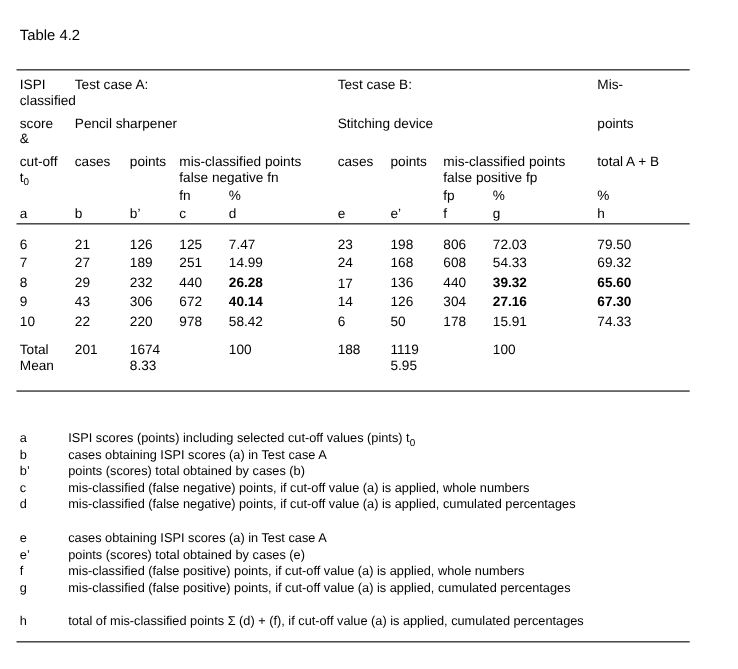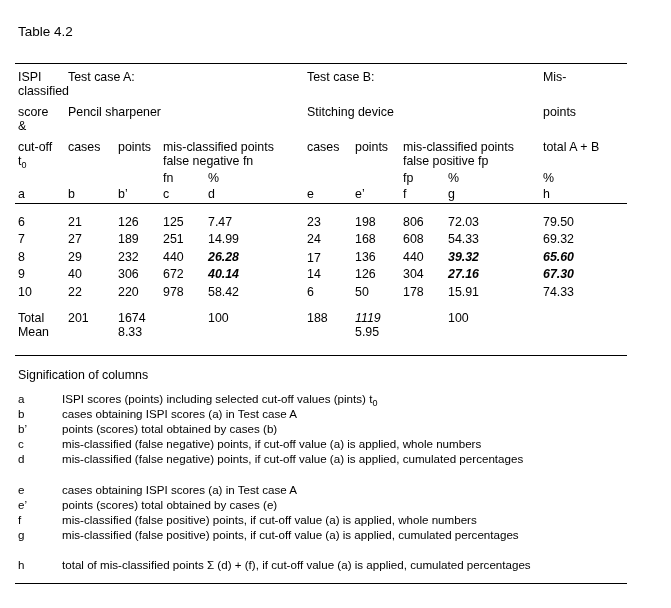--- a/index.html
+++ b/index.html
@@ -46,21 +46,20 @@
   .rule-bottom { top: 355px; height: 1.4px; }
   .rule-foot   { top: 583px; height: 1.4px; }
 
   
   .t {
     font-size: 12.4px;
     line-height: 15px;
   }
   .bi {
     font-weight: bold;
-    font-style: italic;
   }
   .sub {
     font-size: 9px;
     vertical-align: sub;
   }
 
   
   .legend-title {
     left: 18px; top: 368px;
     font-size: 12.4px;
@@ -159,21 +158,21 @@
         <div class="t abs" style="left: 163px; top: 249.8px;">440</div>
         <div class="t abs bi" style="left: 208px; top: 249.8px;">26.28</div>
         <div class="t abs" style="left: 307px; top: 251px;">17</div>
         <div class="t abs" style="left: 355px; top: 249.8px;">136</div>
         <div class="t abs" style="left: 403px; top: 249.8px;">440</div>
         <div class="t abs bi" style="left: 448px; top: 249.8px;">39.32</div>
         <div class="t abs bi" style="left: 543px; top: 249.8px;">65.60</div>
       </div>
       <div>
         <div class="t abs" style="left: 18px; top: 267.2px;">9</div>
-        <div class="t abs" style="left: 68px; top: 267.2px;">40</div>
+        <div class="t abs" style="left: 68px; top: 267.2px;">43</div>
         <div class="t abs" style="left: 118px; top: 267.2px;">306</div>
         <div class="t abs" style="left: 163px; top: 267.2px;">672</div>
         <div class="t abs bi" style="left: 208px; top: 267.2px;">40.14</div>
         <div class="t abs" style="left: 307px; top: 267.2px;">14</div>
         <div class="t abs" style="left: 355px; top: 267.2px;">126</div>
         <div class="t abs" style="left: 403px; top: 267.2px;">304</div>
         <div class="t abs bi" style="left: 448px; top: 267.2px;">27.16</div>
         <div class="t abs bi" style="left: 543px; top: 267.2px;">67.30</div>
       </div>
       <div>
@@ -188,28 +187,27 @@
         <div class="t abs" style="left: 448px; top: 284.6px;">15.91</div>
         <div class="t abs" style="left: 543px; top: 284.6px;">74.33</div>
       </div>
     </div>
 
   <div class="abs t" style="left:18px;  top:311px;">Total</div>
   <div class="abs t" style="left:68px;  top:311px;">201</div>
   <div class="abs t" style="left:118px; top:311px;">1674</div>
   <div class="abs t" style="left:208px; top:311px;">100</div>
   <div class="abs t" style="left:307px; top:311px;">188</div>
-  <div class="abs t" style="left:355px; top:311px;font-style:italic;">1119</div>
+  <div class="abs t" style="left:355px; top:311px;">1119</div>
   <div class="abs t" style="left:448px; top:311px;">100</div>
 
   <div class="abs t" style="left:18px;  top:325px;">Mean</div>
   <div class="abs t" style="left:118px; top:325px;">8.33</div>
   <div class="abs t" style="left:355px; top:325px;">5.95</div>
 
-  <div class="abs legend-title">Signification of columns</div>
   <div id="legend-items">
       <div class="abs legend-key" style="left: 18px; top: 391px;">a</div>
       <div class="abs legend-desc" style="left: 62px; top: 391px; text-align: right;"><span>ISPI scores (points) including selected cut-off values (pints) t</span><span class="sub">0</span></div>
       <div class="abs legend-key" style="left: 18px; top: 406.1px;">b</div>
       <div class="abs legend-desc" style="left: 62px; top: 406.1px;">cases obtaining ISPI scores (a) in Test case A</div>
       <div class="abs legend-key" style="left: 18px; top: 421.2px;">b’</div>
       <div class="abs legend-desc" style="left: 62px; top: 421.2px;">points (scores) total obtained by cases (b)</div>
       <div class="abs legend-key" style="left: 18px; top: 436.3px;">c</div>
       <div class="abs legend-desc" style="left: 62px; top: 436.3px;">mis-classified (false negative) points, if cut-off value (a) is applied, whole numbers</div>
       <div class="abs legend-key" style="left: 18px; top: 451.4px;">d</div>

